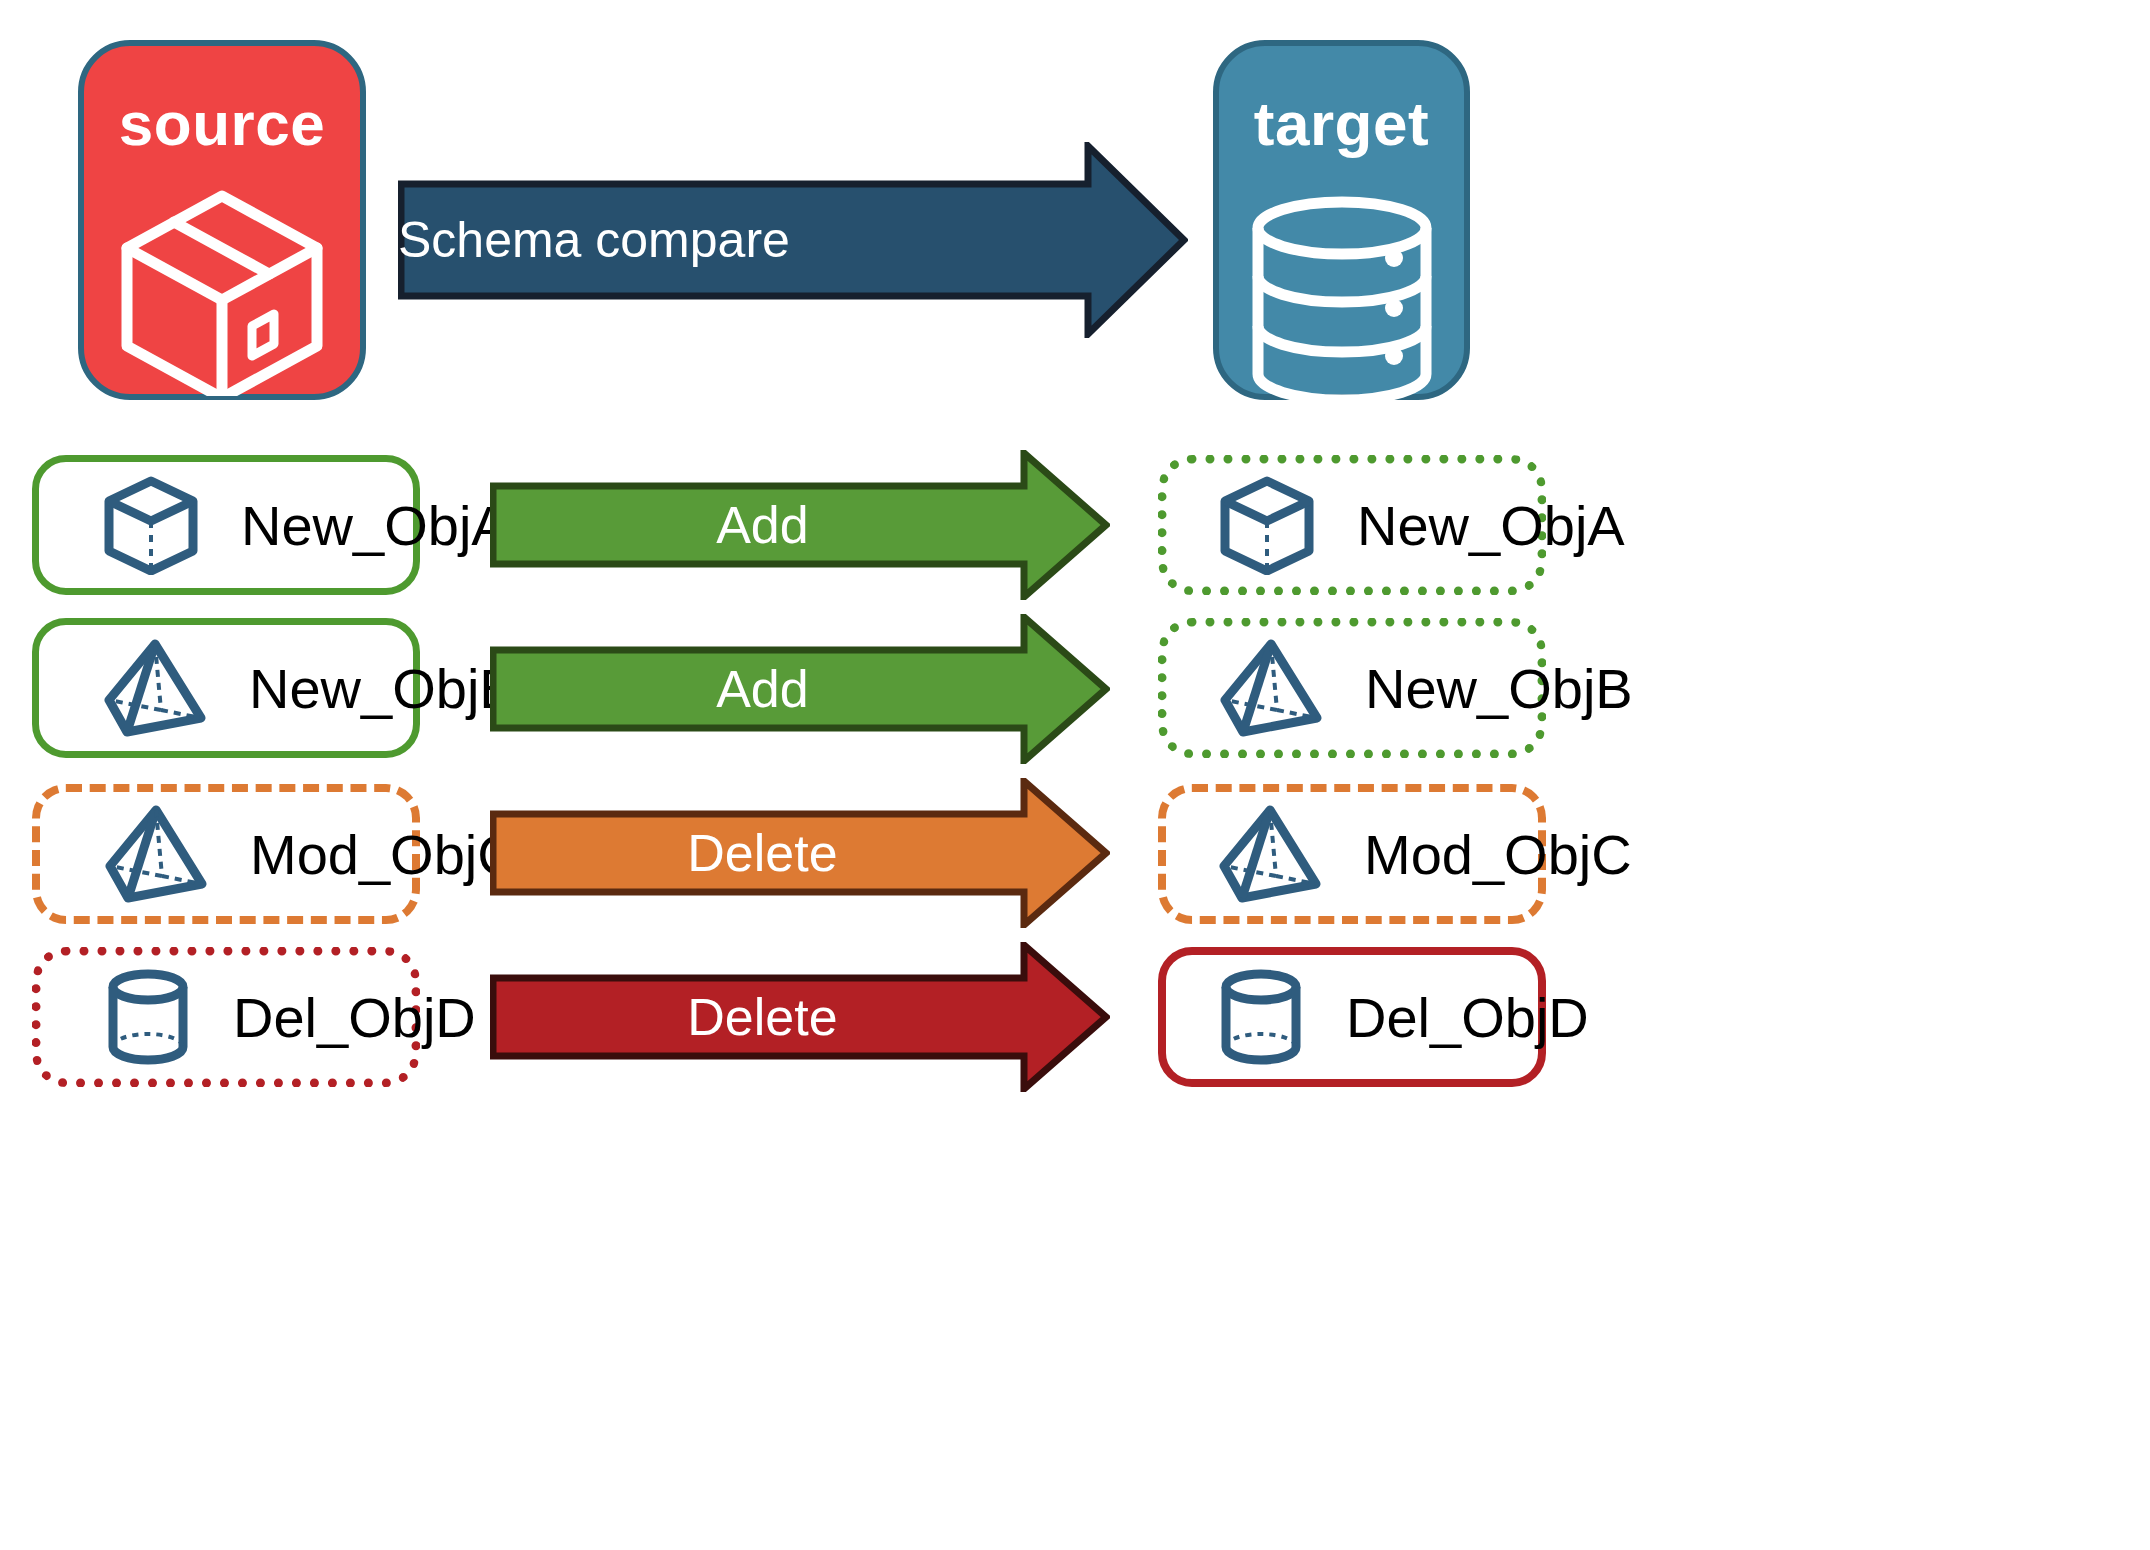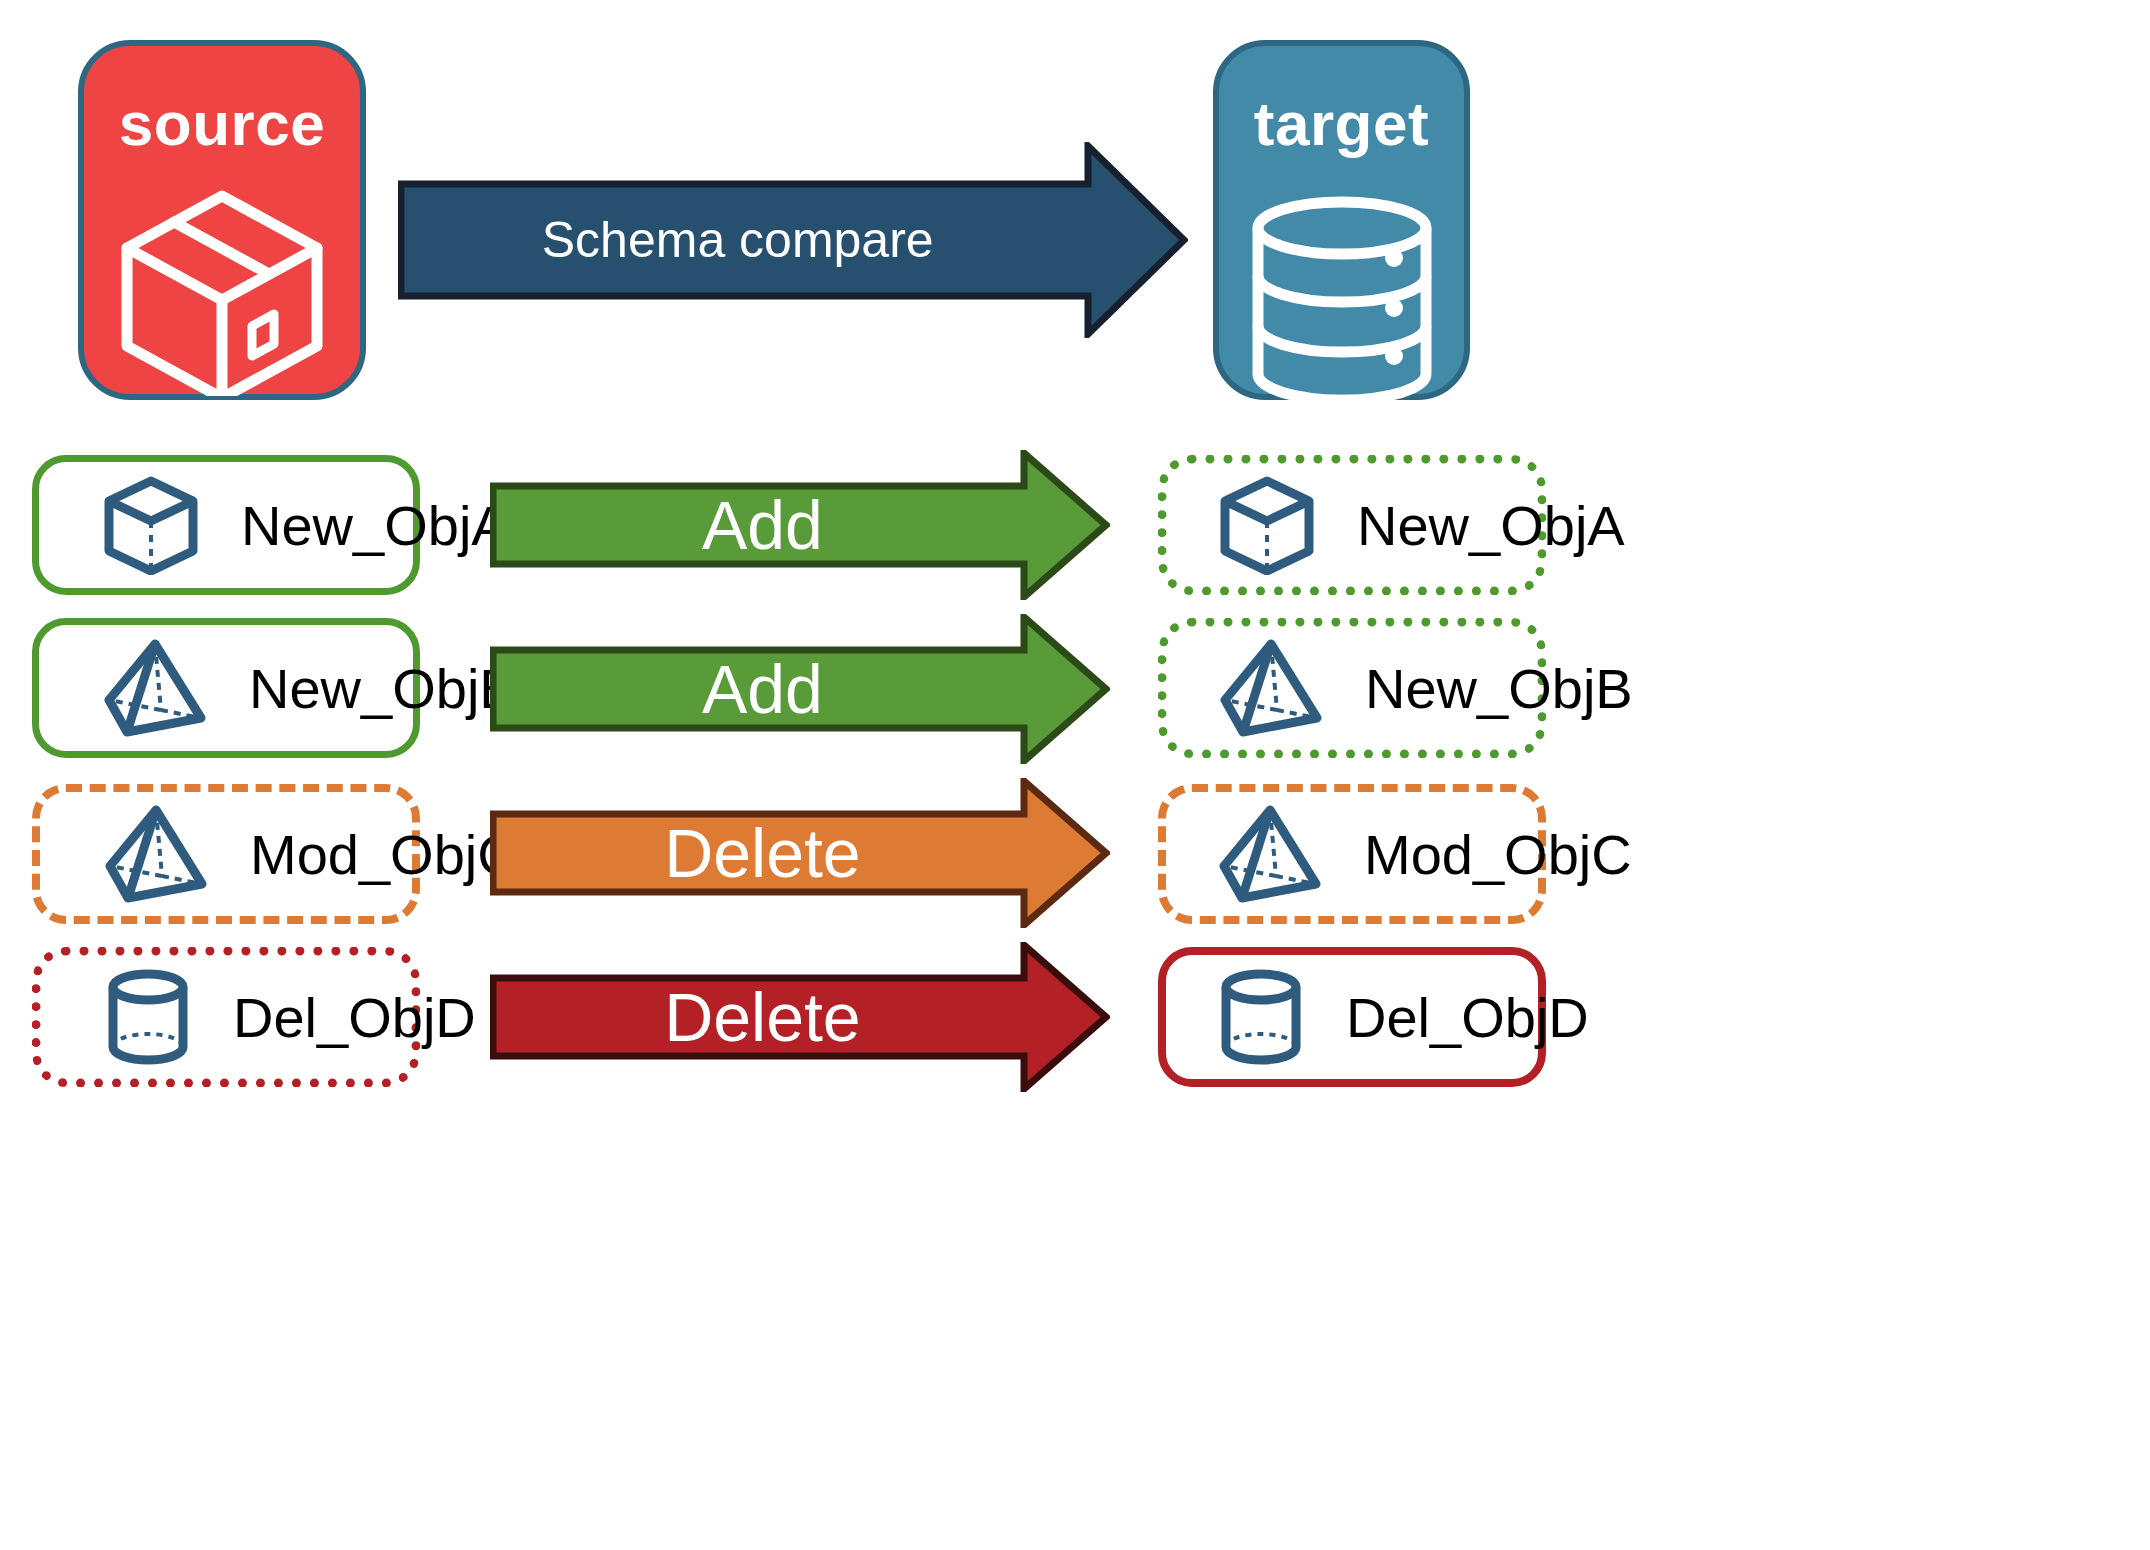--- a/index.html
+++ b/index.html
@@ -11,40 +11,40 @@
   .endpoint .cap{
      position:absolute;top:42px;left:0;right:0;text-align:center;
      font-weight:bold;font-size:62px;color:#ffffff;letter-spacing:.5px;
   }
   .endpoint .gfx{position:absolute;left:0;right:0;top:140px;display:flex;justify-content:center;}
 
   
   .bigarrow{position:absolute;}
   .bigarrow .lbl{
      position:absolute;left:0;right:14%;top:50%;transform:translateY(-50%);
-     text-align:center;color:#fff;font-size:50px;white-space:nowrap;
+     text-align:left;color:#fff;font-size:50px;white-space:nowrap;
   }
 
   
   .objbox{position:absolute;box-sizing:border-box;border-radius:34px;background:#ffffff;
           display:flex;align-items:center;}
   .objbox .ic{flex:0 0 auto;margin-left:64px;display:flex;align-items:center;justify-content:center;}
   .objbox .nm{margin-left:42px;font-size:56px;color:#000;white-space:nowrap;}
 
   .b-solid-green {border:7px solid #4E9A2F;}
   .b-dot-green   {border:9px dotted #4E9A2F;}
   .b-dash-orange {border:8px dashed #DD7A33;}
   .b-dot-red     {border:9px dotted #B32025;}
   .b-solid-red   {border:8px solid #B32025;}
 
   
   .rowarrow{position:absolute;}
   .rowarrow .alabel{
      position:absolute;left:0;right:16%;top:50%;transform:translateY(-50%);
-     text-align:center;color:#ffffff;font-size:68px;white-space:nowrap;padding-left:24px;
+     text-align:center;color:#ffffff;font-size:52px;white-space:nowrap;padding-left:24px;
   }
 </style>
 </head>
 <body>
 
 <div id="stage">
 
   <div class="endpoint" style="left:78px;top:40px;width:288px;height:360px;background:#ef4444;border:6px solid #2E6781;">
     <div class="cap">source</div>
     <div class="gfx">

